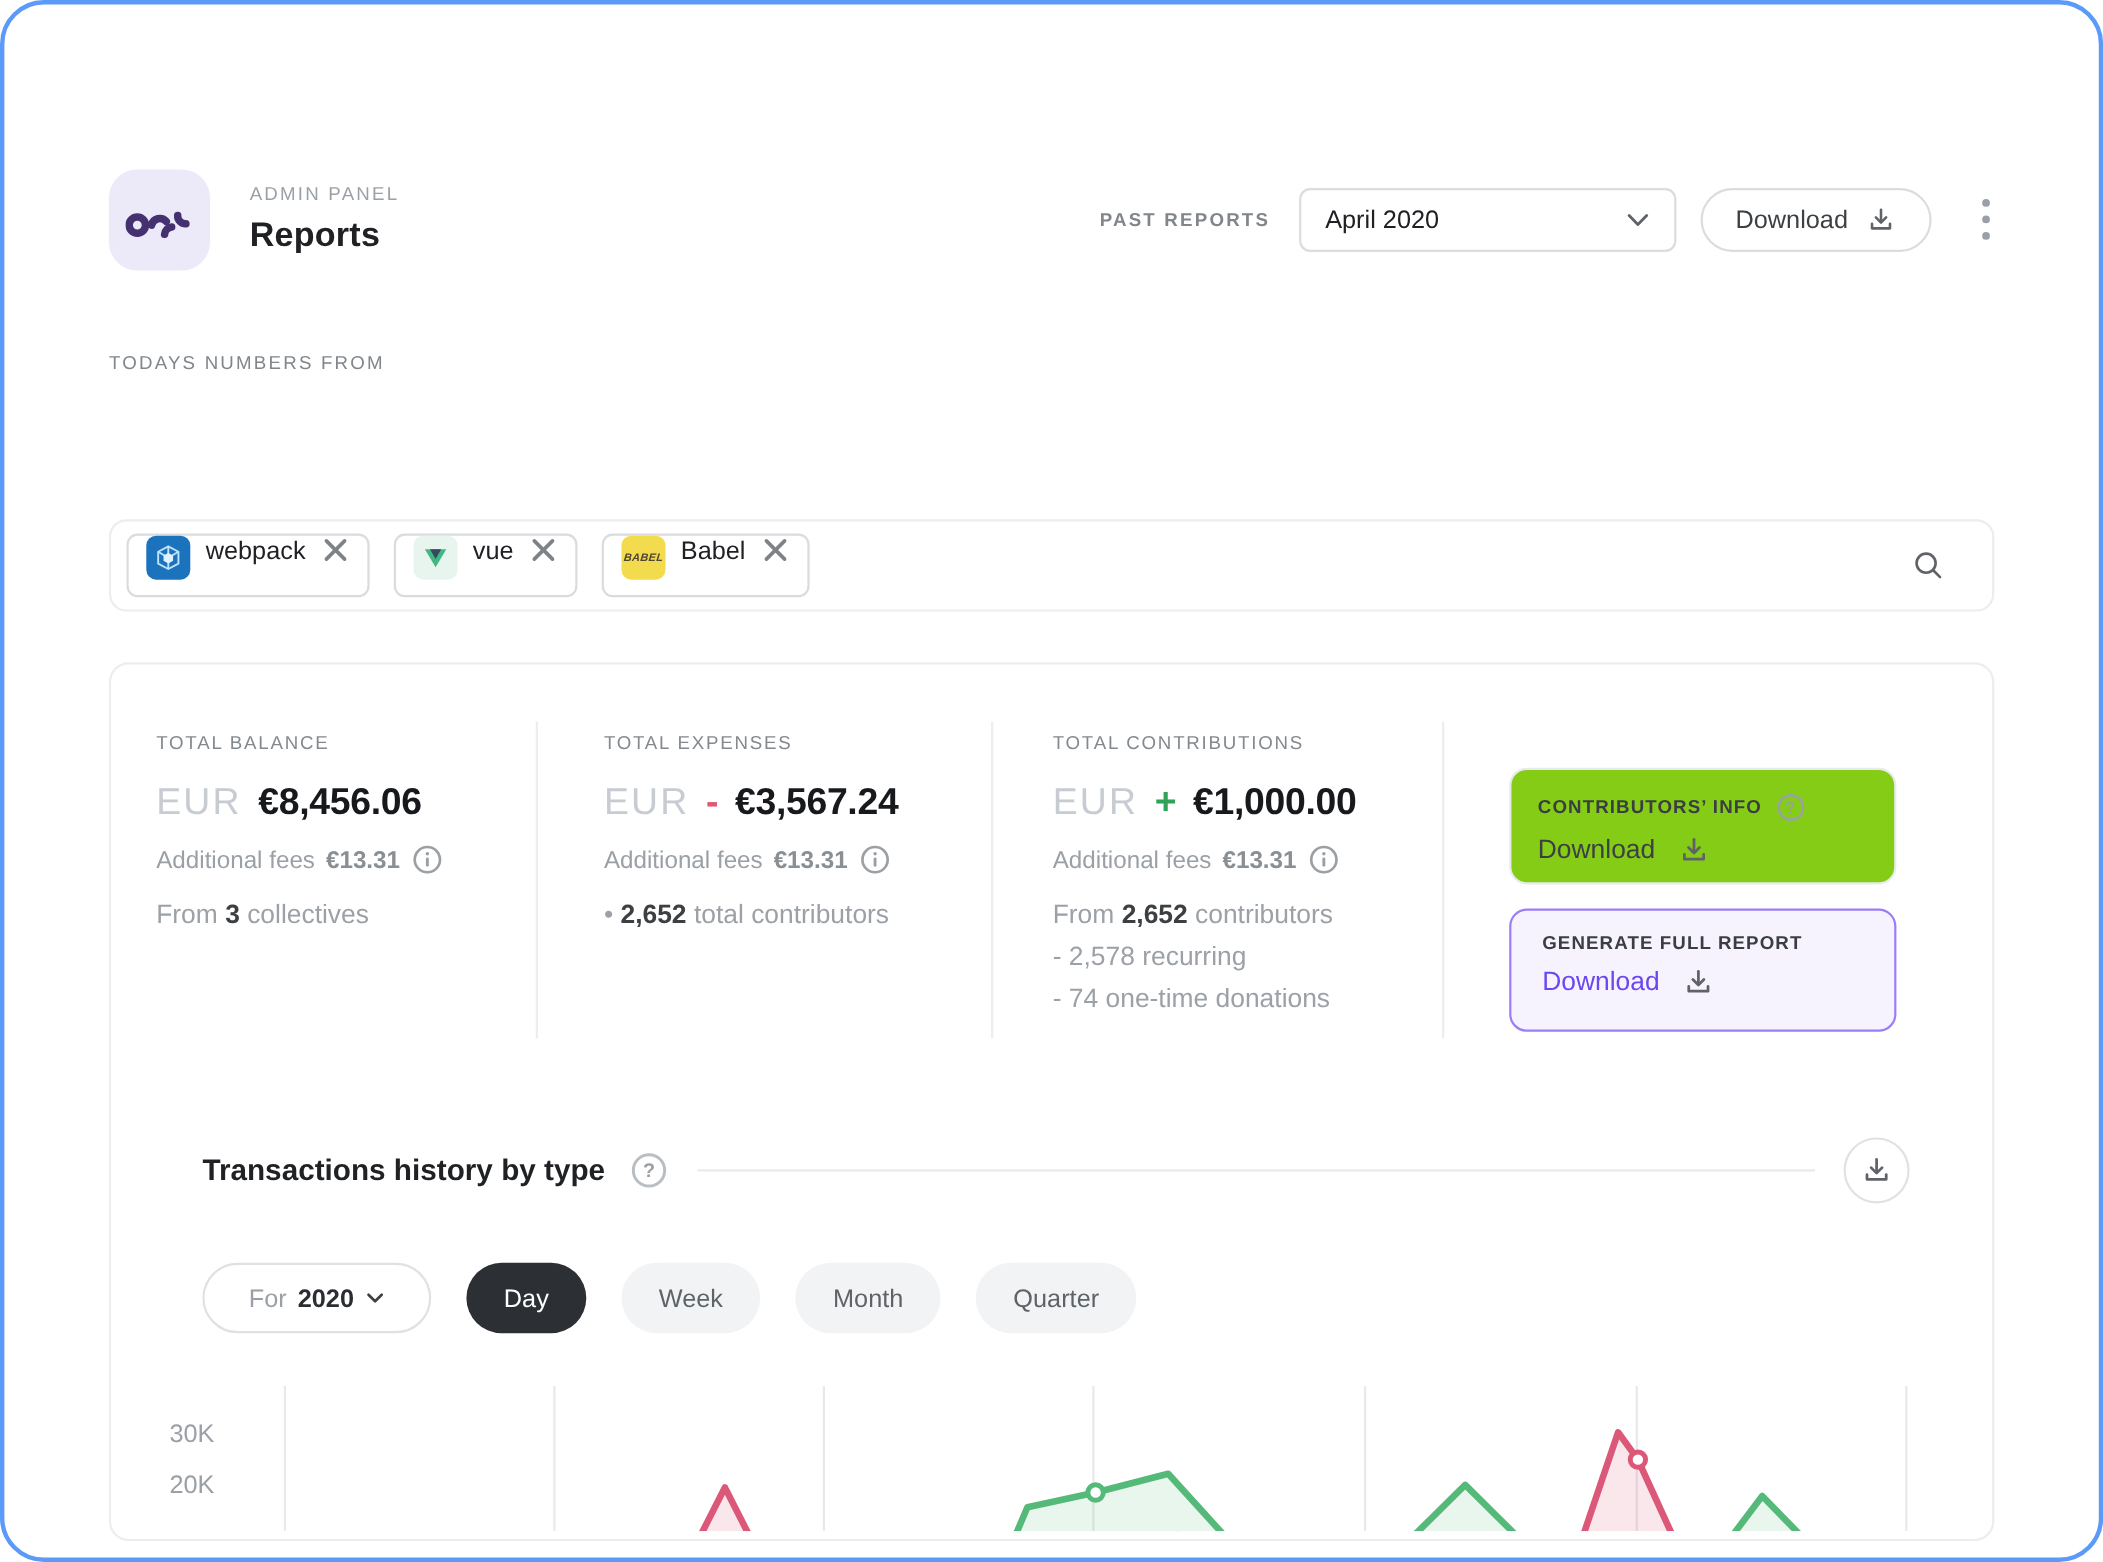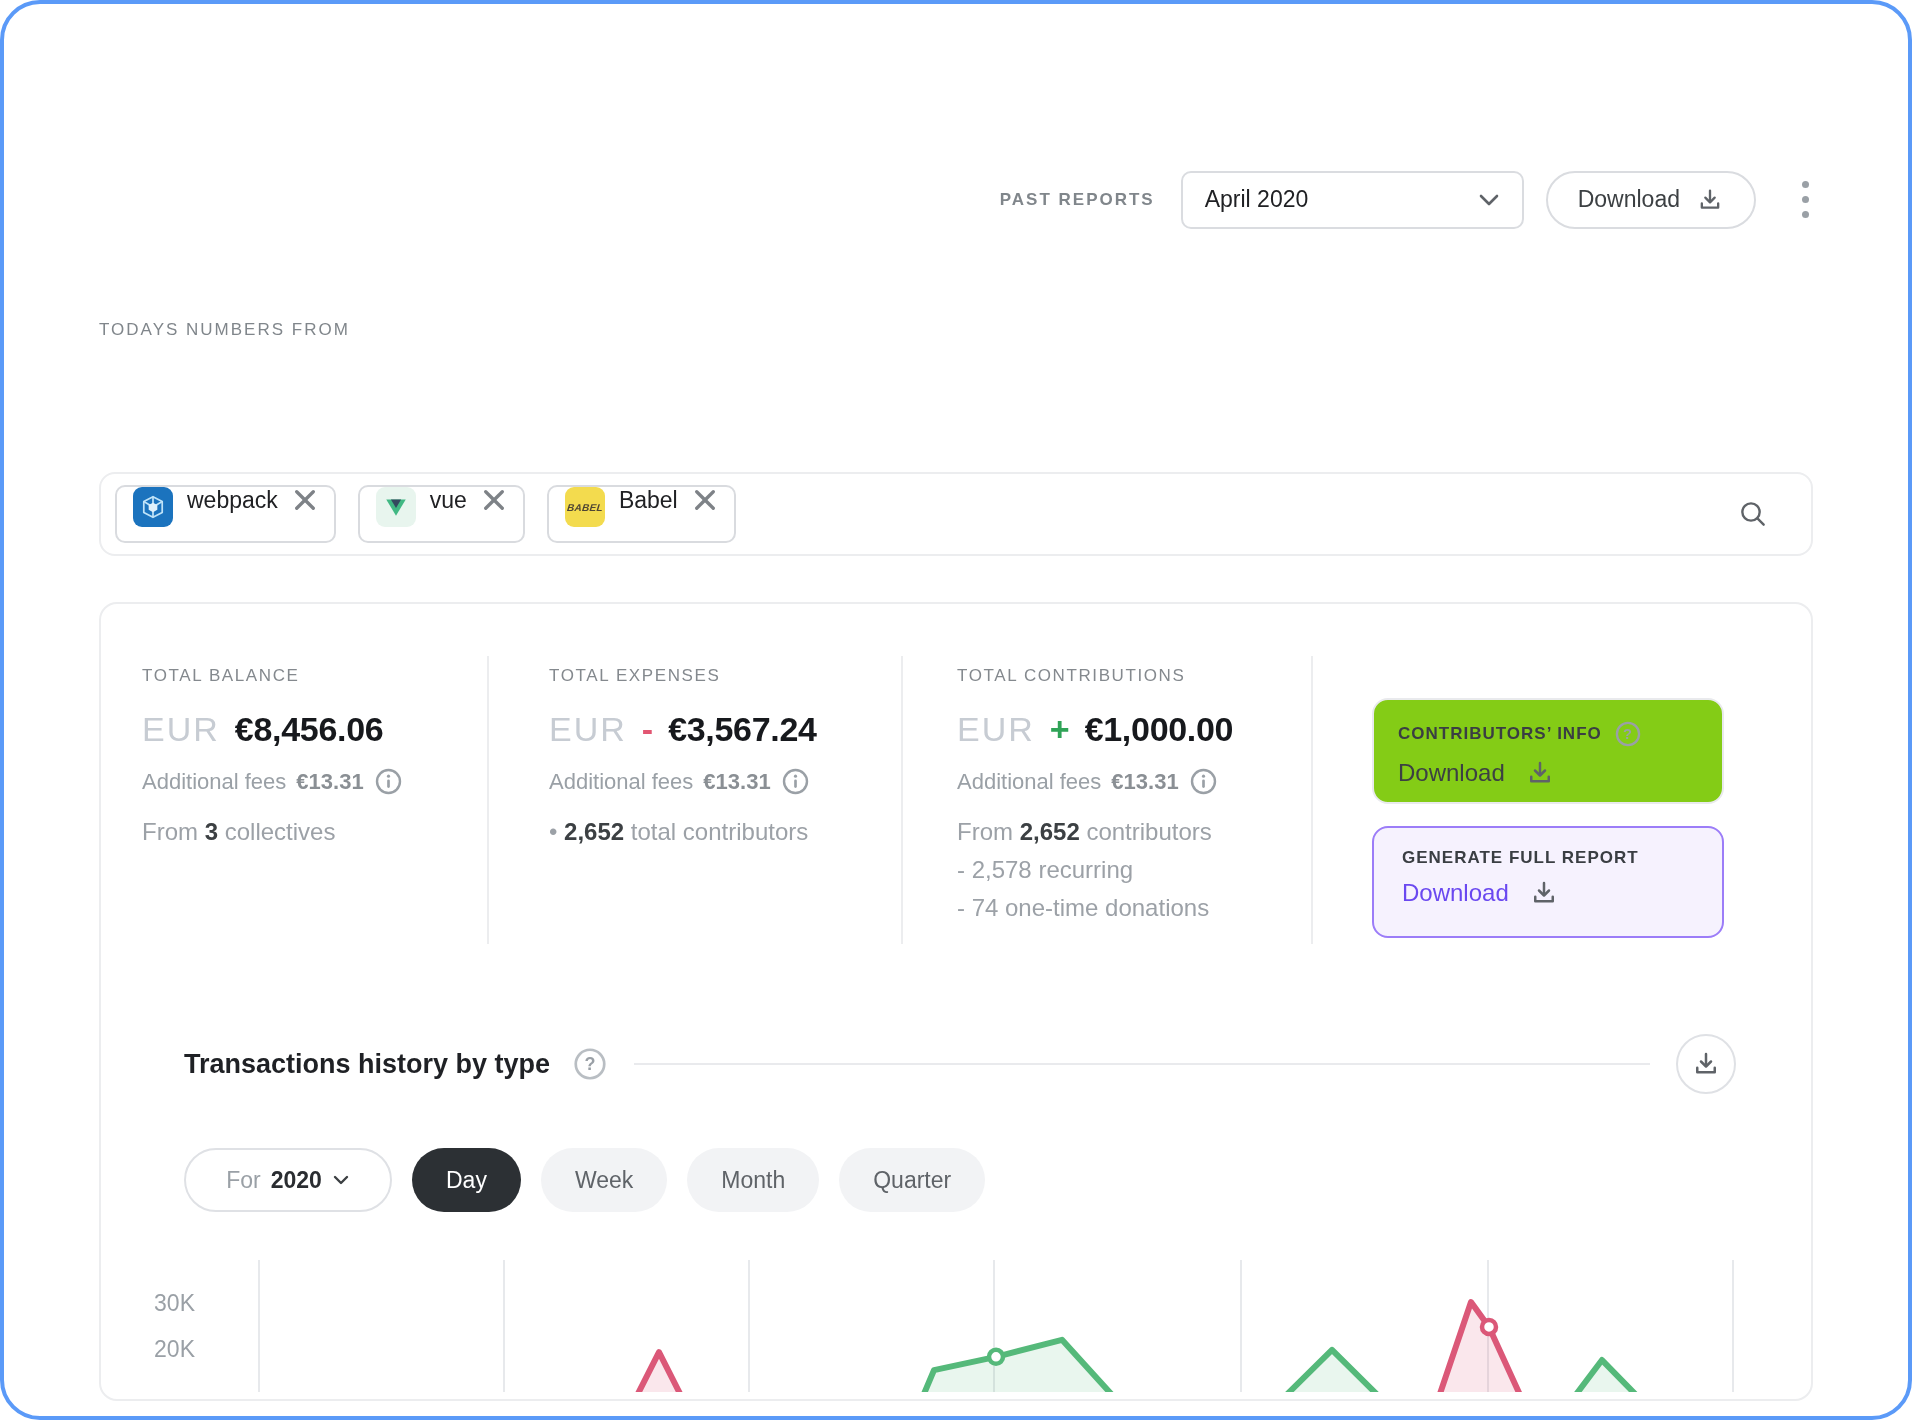--- a/index.html
+++ b/index.html
@@ -65,37 +65,53 @@
   .btn-card .row2{margin-top:10px;display:flex;align-items:center;gap:20px;font-size:24px;color:#3C4043;}
   .btn-report .row2 span{color:#6A48F0;}
 
   
   .trans-row{position:absolute;left:180px;width:1552px;top:1030px;display:flex;align-items:center;}
   .trans-title{font-size:27px;font-weight:700;color:#1F2125;}
   .trans-row .qicon{margin-left:22px;display:flex;}
   .trans-div{flex:1;height:2px;background:#E9EAED;margin:0 26px;}
   .circle-dl{width:60px;height:60px;border-radius:50%;box-sizing:border-box;border:2px solid #DFE1E5;background:#fff;display:flex;align-items:center;justify-content:center;}
 
-  .pills-row{position:absolute;left:180px;top:1144px;display:flex;align-items:center;gap:20px;}
+  .pills-row{position:absolute;left:180px;top:1144px;display:flex;align-items:center;gap:32px;}
   .pill{height:64px;border-radius:33px;display:flex;align-items:center;justify-content:center;font-size:23px;box-sizing:border-box;}
   .pill-year{width:208px;border:2px solid #DFE1E5;background:#fff;gap:10px;color:#9AA0A6;}
   .pill-year b{color:#2A2D31;font-weight:600;}
   .pill-tab{background:#F2F3F5;color:#5F6368;padding:0 34px;}
   .pill-tab.tab-active{background:#2C3034;color:#fff;}
 
   
   .chart-wrap{position:absolute;left:95px;top:1248px;width:1750px;height:140px;overflow:hidden;}
   svg{display:block;}
 </style>
 </head>
 <body>
 
 <div class="frame">
 
   <div class="topbar">
+    <div class="brand">
+      <div class="logo-tile">
+        <svg width="62" height="34" viewBox="0 0 60 32">
+          <g fill="none" stroke="#453070" stroke-width="6.6" stroke-linecap="round">
+            <circle cx="10.5" cy="20.5" r="7.2"></circle>
+            <path d="M23 20.5 a 7.5 7.5 0 0 1 13 -3.2"></path>
+            <path d="M34.5 28.5 a 7 7 0 0 1 6.2 -6.4"></path>
+            <path d="M46 12 a 7 7 0 0 0 7.2 7.4"></path>
+          </g>
+        </svg>
+      </div>
+      <div>
+        <div class="eyebrow">ADMIN PANEL</div>
+        <div class="page-title">Reports</div>
+      </div>
+    </div>
     <div class="top-actions">
       <span class="past-reports">PAST REPORTS</span>
       <div class="select">
         <span>April 2020</span>
         <span class="chev">
           <svg width="22" height="14" viewBox="0 0 22 14">
               <path d="M3 3 L11 11 L19 3" fill="none" stroke="#5F6368" stroke-width="2.6" stroke-linecap="round" stroke-linejoin="round"></path>
             </svg>
         </span>
       </div>

